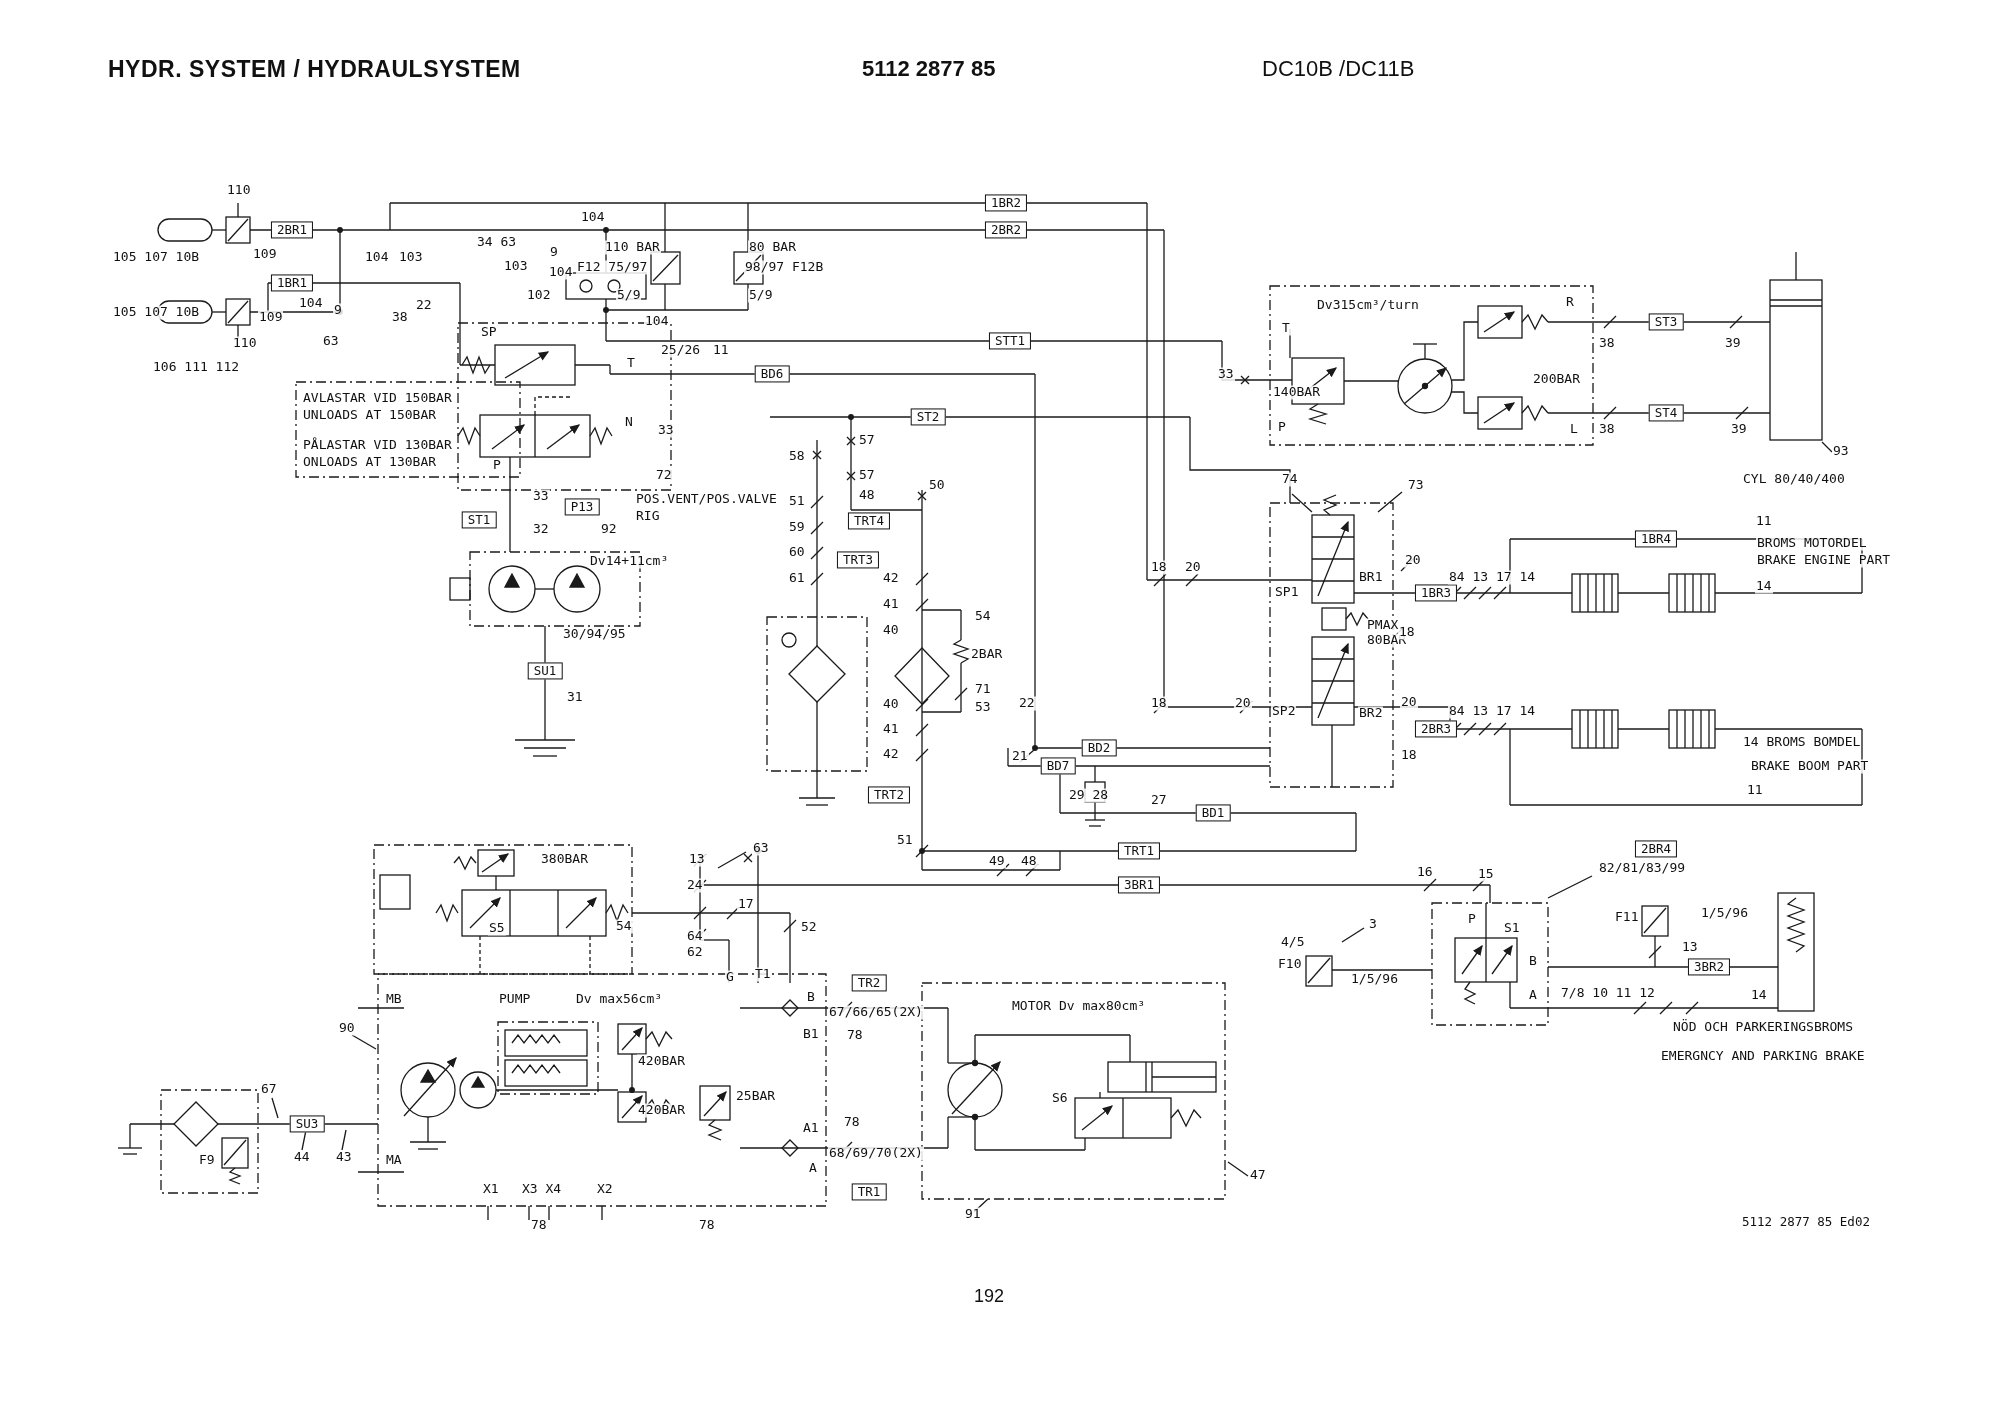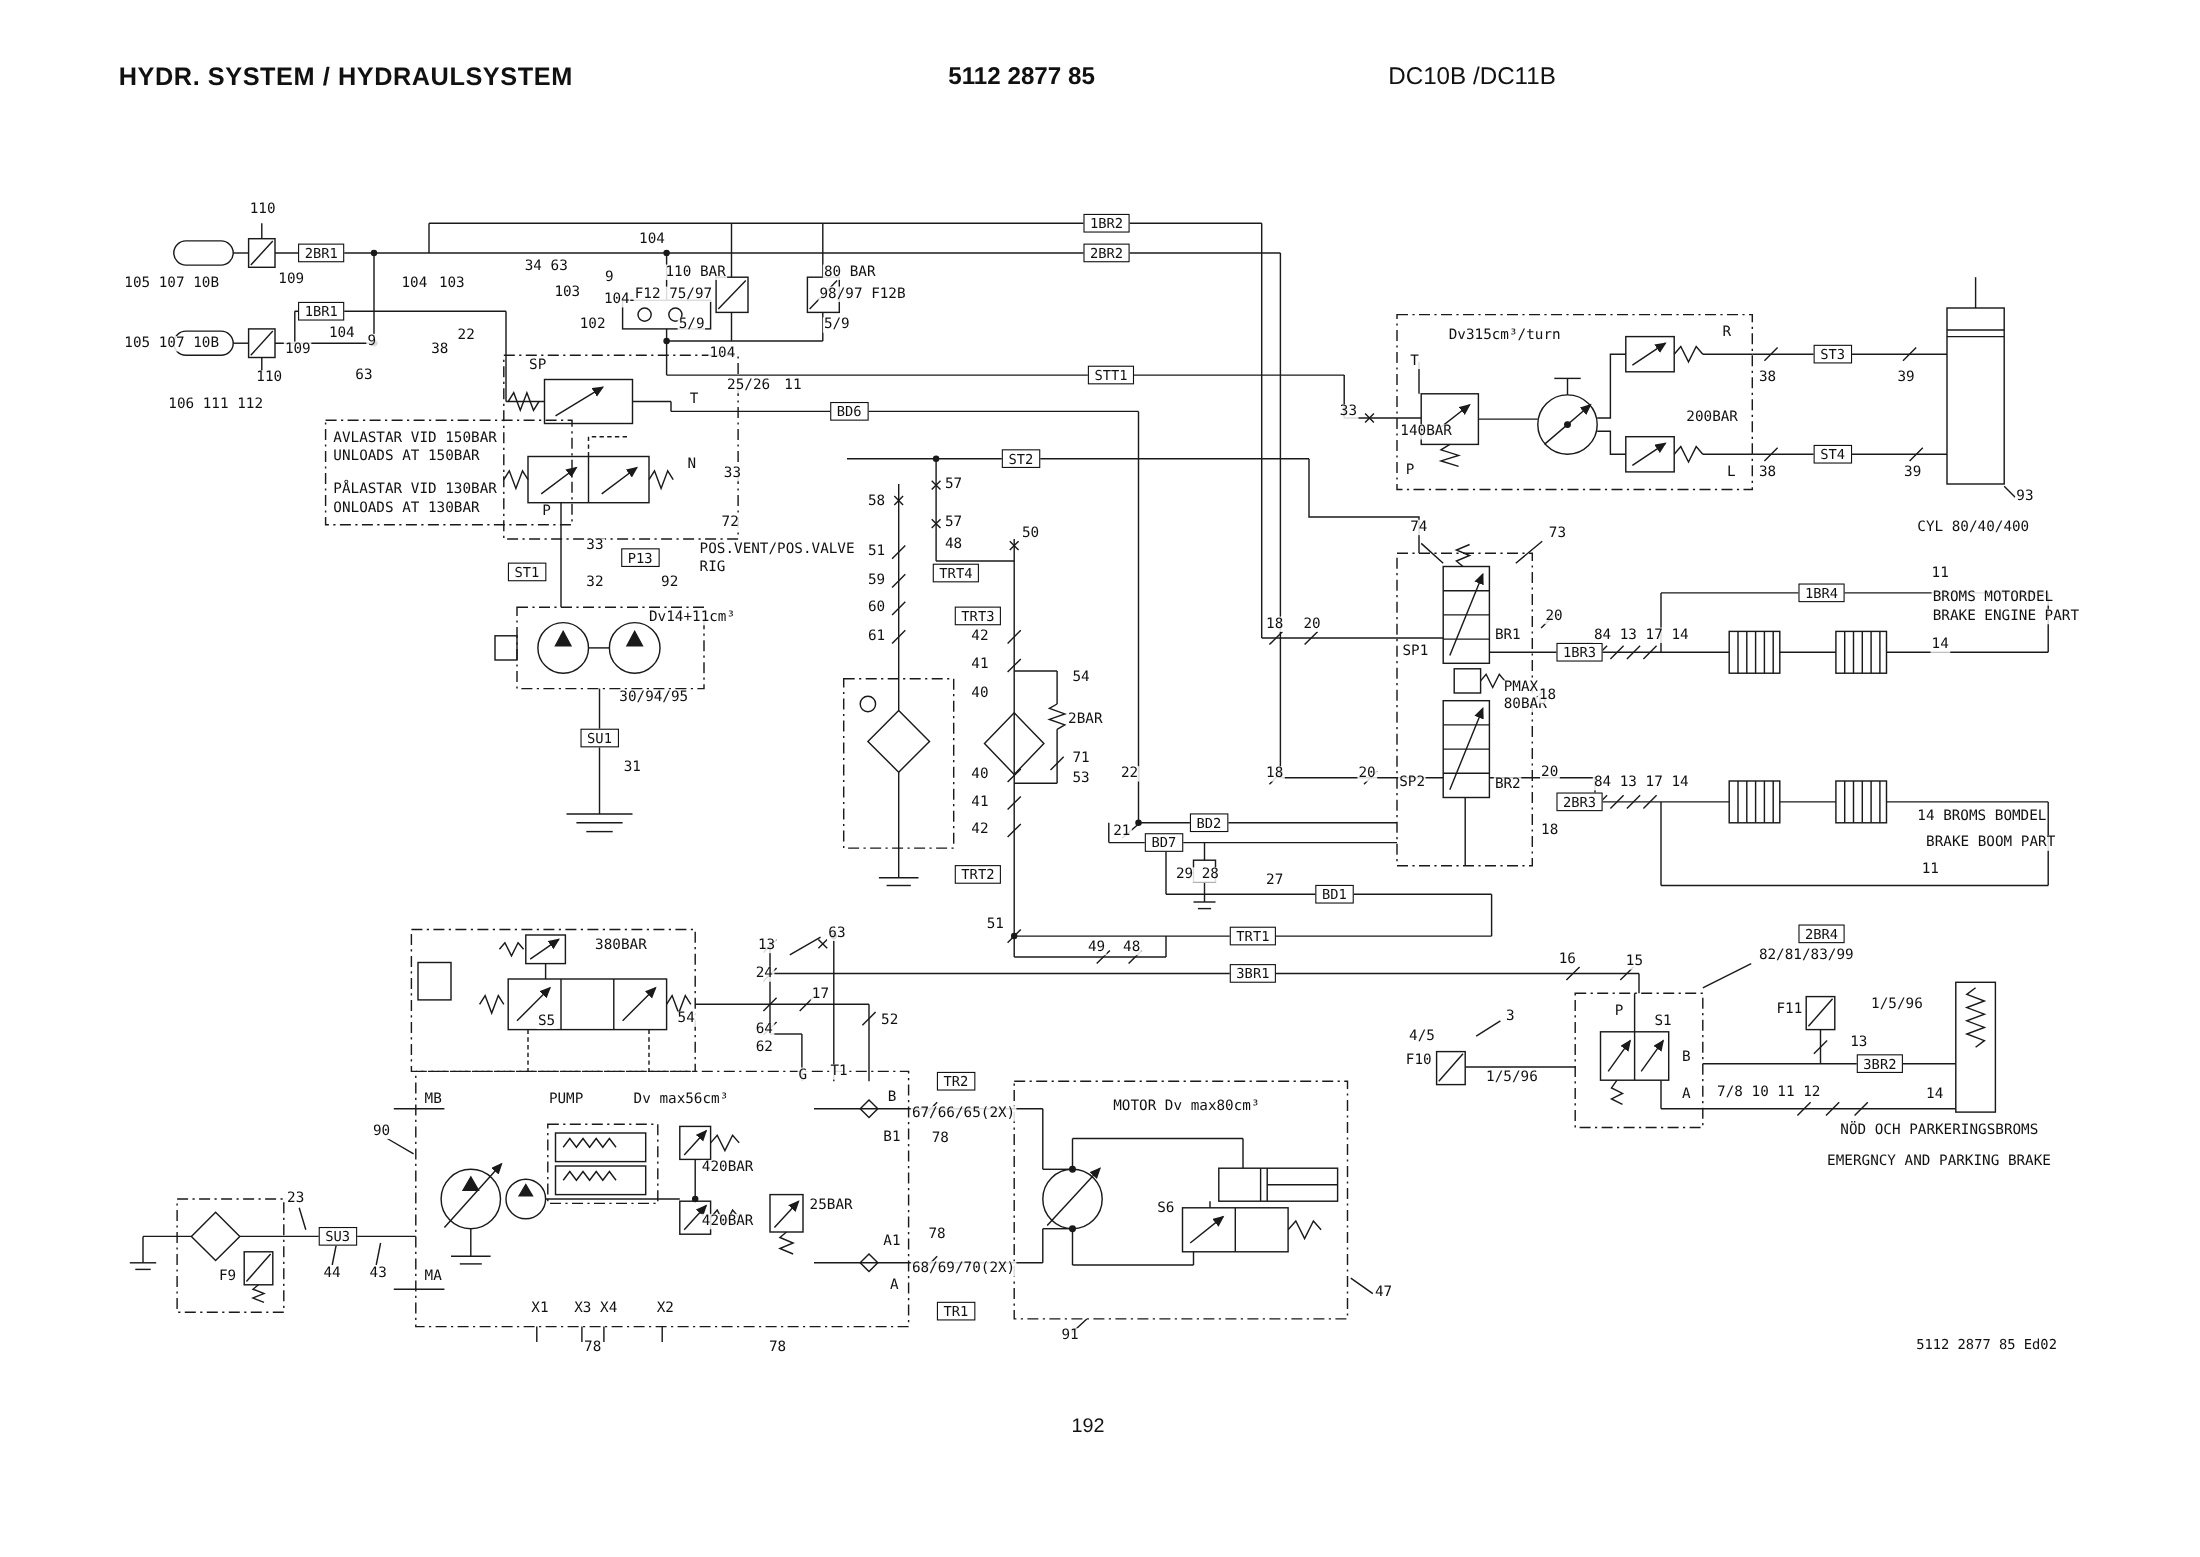--- a/index.html
+++ b/index.html
@@ -419,21 +419,21 @@
       <span class="lbl boxed" style="left: 1006px; top: 230px;">2BR2</span>
       <span class="lbl boxed" style="left: 1010px; top: 341px;">STT1</span>
       <span class="lbl boxed" style="left: 772px; top: 374px;">BD6</span>
       <span class="lbl boxed" style="left: 928px; top: 417px;">ST2</span>
       <span class="lbl boxed" style="left: 1666px; top: 322px;">ST3</span>
       <span class="lbl boxed" style="left: 1666px; top: 413px;">ST4</span>
       <span class="lbl boxed" style="left: 479px; top: 520px;">ST1</span>
       <span class="lbl boxed" style="left: 582px; top: 507px;">P13</span>
       <span class="lbl boxed" style="left: 545px; top: 671px;">SU1</span>
       <span class="lbl boxed" style="left: 869px; top: 521px;">TRT4</span>
-      <span class="lbl boxed" style="left: 889px; top: 560px;">TRT3</span>
+      <span class="lbl boxed" style="left: 858px; top: 560px;">TRT3</span>
       <span class="lbl boxed" style="left: 889px; top: 795px;">TRT2</span>
       <span class="lbl boxed" style="left: 1139px; top: 851px;">TRT1</span>
       <span class="lbl boxed" style="left: 1139px; top: 885px;">3BR1</span>
       <span class="lbl boxed" style="left: 1099px; top: 748px;">BD2</span>
       <span class="lbl boxed" style="left: 1058px; top: 766px;">BD7</span>
       <span class="lbl boxed" style="left: 1213px; top: 813px;">BD1</span>
       <span class="lbl boxed" style="left: 1656px; top: 539px;">1BR4</span>
       <span class="lbl boxed" style="left: 1436px; top: 593px;">1BR3</span>
       <span class="lbl boxed" style="left: 1436px; top: 729px;">2BR3</span>
       <span class="lbl boxed" style="left: 1656px; top: 805px; margin-top: 44px;">2BR4</span>
@@ -593,21 +593,21 @@
       <span class="lbl" style="left: 338px; top: 1029px;">90</span>
       <span class="lbl" style="left: 637px; top: 1062px;">420BAR</span>
       <span class="lbl" style="left: 637px; top: 1111px;">420BAR</span>
       <span class="lbl" style="left: 735px; top: 1097px;">25BAR</span>
       <span class="lbl" style="left: 1011px; top: 1007px;">MOTOR Dv max80cm³</span>
       <span class="lbl" style="left: 1051px; top: 1099px;">S6</span>
       <span class="lbl" style="left: 802px; top: 1129px;">A1</span>
       <span class="lbl" style="left: 843px; top: 1123px;">78</span>
       <span class="lbl" style="left: 828px; top: 1154px;">68/69/70(2X)</span>
       <span class="lbl" style="left: 808px; top: 1169px;">A</span>
-      <span class="lbl" style="left: 260px; top: 1090px;">23</span>
+      <span class="lbl" style="left: 260px; top: 1090px;">67</span>
       <span class="lbl" style="left: 293px; top: 1158px;">44</span>
       <span class="lbl" style="left: 335px; top: 1158px;">43</span>
       <span class="lbl" style="left: 198px; top: 1161px;">F9</span>
       <span class="lbl" style="left: 385px; top: 1161px;">MA</span>
       <span class="lbl" style="left: 482px; top: 1190px;">X1</span>
       <span class="lbl" style="left: 521px; top: 1190px;">X3 X4</span>
       <span class="lbl" style="left: 596px; top: 1190px;">X2</span>
       <span class="lbl" style="left: 530px; top: 1226px;">78</span>
       <span class="lbl" style="left: 698px; top: 1226px;">78</span>
       <span class="lbl" style="left: 964px; top: 1215px;">91</span>

